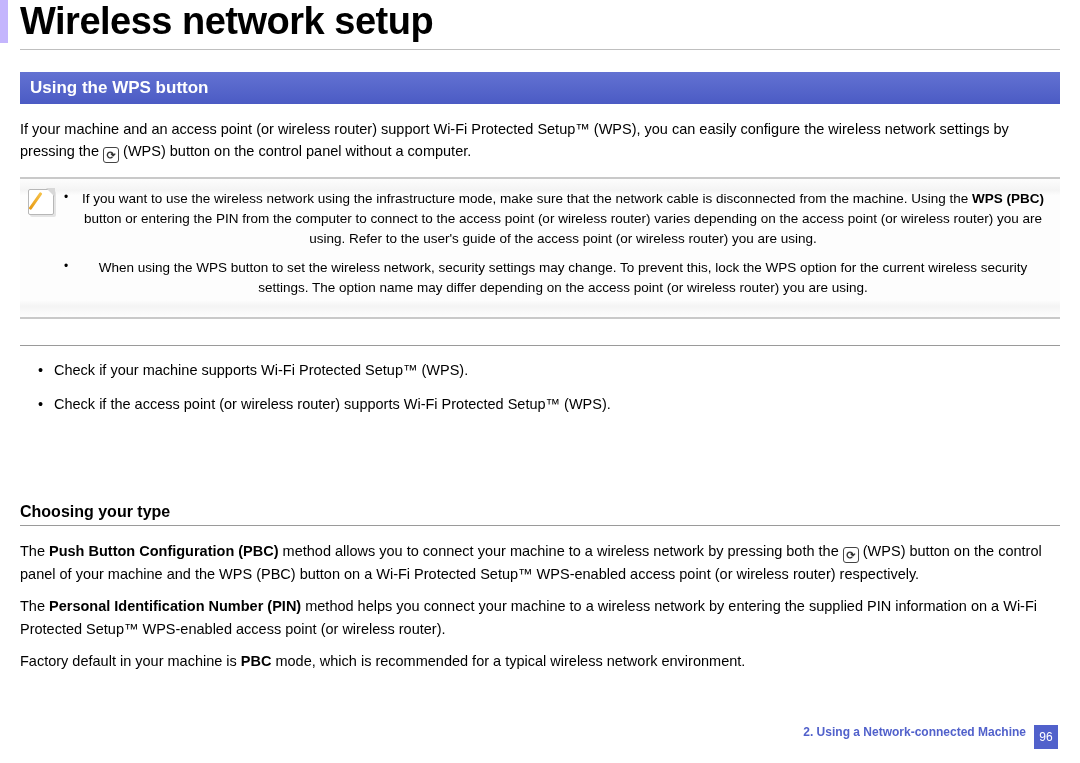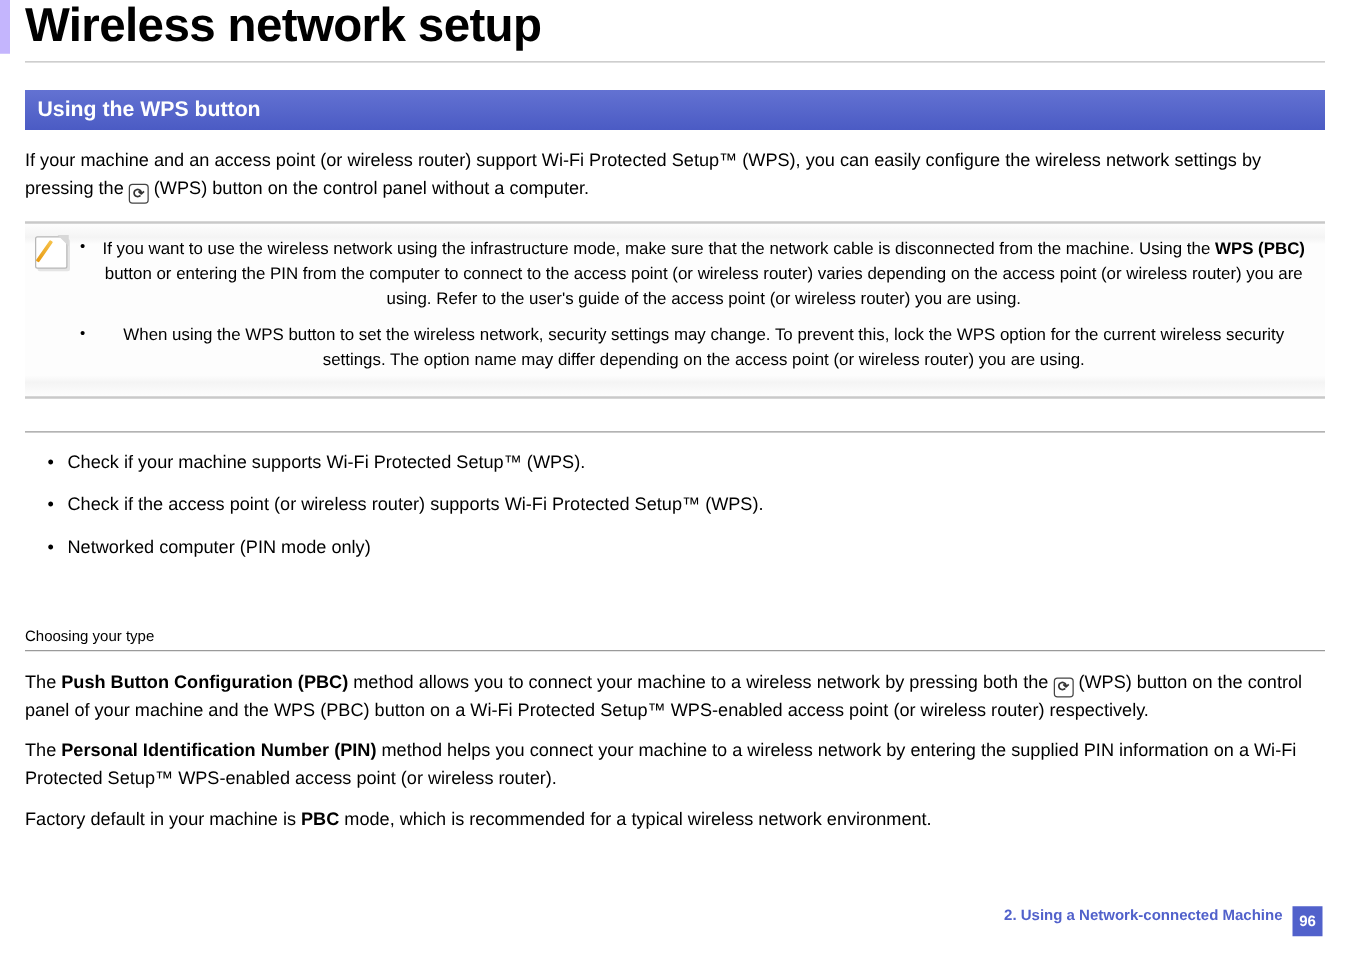--- a/index.html
+++ b/index.html
@@ -103,23 +103,24 @@
     padding-left: 14px;
     margin-bottom: 10px;
   }
   .note-list > li::before {
     content: "•";
     position: absolute;
     left: 0; top: 0;
     font-size: 12px;
   }
   .subhead {
-    font-size: 12px;
-    font-weight: 400;
+    font-size: 16px;
+    font-weight: 700;
     margin-bottom: 4px;
+    margin-top: 35px;
   }
   .sub-rule {
     border: none;
     border-top: 1px solid #9a9a9a;
     margin-bottom: 14px;
   }
   .bullets { list-style: none; padding-left: 18px; }
   .bullets > li {
     position: relative;
     padding-left: 16px;
@@ -144,21 +145,21 @@
     color: #5161cb;
   }
   .page-badge {
     background: #5161cb;
     color: #fff;
     width: 24px; height: 24px;
     display: flex;
     align-items: center;
     justify-content: center;
     font-size: 12px;
-    font-weight: 700;
+    font-weight: 400;
   }
 </style>
 </head>
 <body>
 
 <div class="page-title-wrap">
   <h1 class="page-title">Wireless network setup</h1>
 </div>
 <hr class="title-rule">
 
@@ -187,21 +188,20 @@
         <li>
           <span>When using the WPS button to set the wireless network, security settings may change. To prevent this, lock the WPS option for the current wireless security settings. The option name may differ depending on the access point (or wireless router) you are using.</span>
         </li>
       </ul>
     </div>
 
     <hr class="sub-rule">
     <ul class="bullets">
       <li>Check if your machine supports Wi-Fi Protected Setup™ (WPS).</li>
       <li>Check if the access point (or wireless router) supports Wi-Fi Protected Setup™ (WPS).</li>
-      <li>Networked computer (PIN mode only)</li>
     </ul>
 
   </div>
 
   <div class="col">
 
     <h2 class="subhead">Choosing your type</h2>
     <hr class="sub-rule">
 
 

